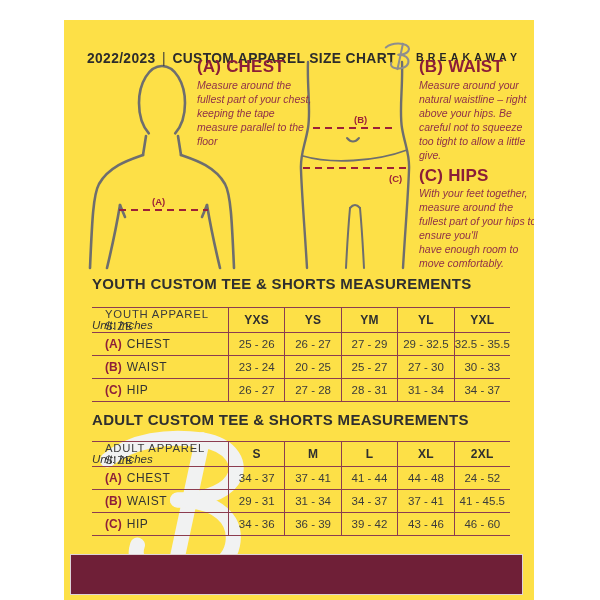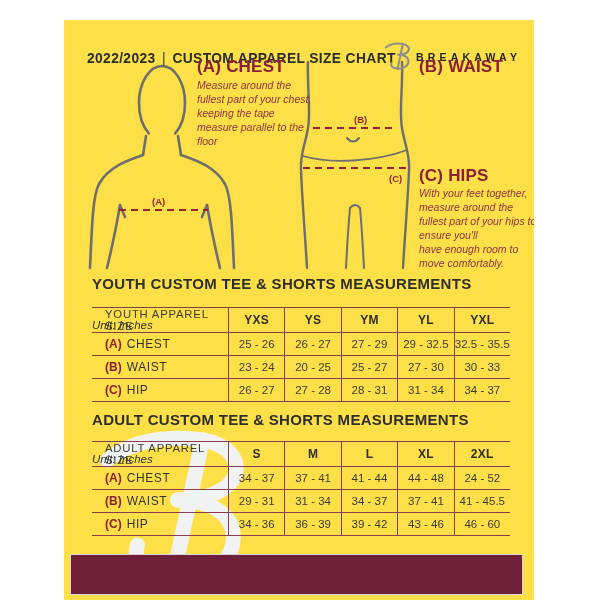--- a/index.html
+++ b/index.html
@@ -134,20 +134,21 @@
   <div class="abs sec-h" style="left:133px;top:37px;">
     <span>(A)</span>
     <span>CHEST</span>
   </div>
   <div class="abs sec-p" style="left:133px;top:58px;width:118px;">Measure around the fullest part of your chest, keeping the tape measure parallel to the floor</div>
 
   <div class="abs sec-h" style="left:355px;top:37px;">
     <span>(B)</span>
     <span>WAIST</span>
   </div>
+  <div class="abs sec-p" style="left:355px;top:58px;width:114px;">Measure around your natural waistline – right above your hips. Be careful not to squeeze too tight to allow a little give.</div>
 
   <div class="abs sec-h" style="left:355px;top:146px;">
     <span>(C)</span>
     <span>HIPS</span>
   </div>
   <div class="abs sec-p" style="left:355px;top:166px;width:122px;">With your feet together, measure around the fullest part of your hips to ensure you'll
 have enough room to move comfortably.</div>
 
   <div class="abs tbl-title" style="top:255px;">YOUTH CUSTOM TEE &amp; SHORTS MEASUREMENTS</div>
   <div class="abs tbl-unit" style="top:271px;">Unit: Inches</div>

